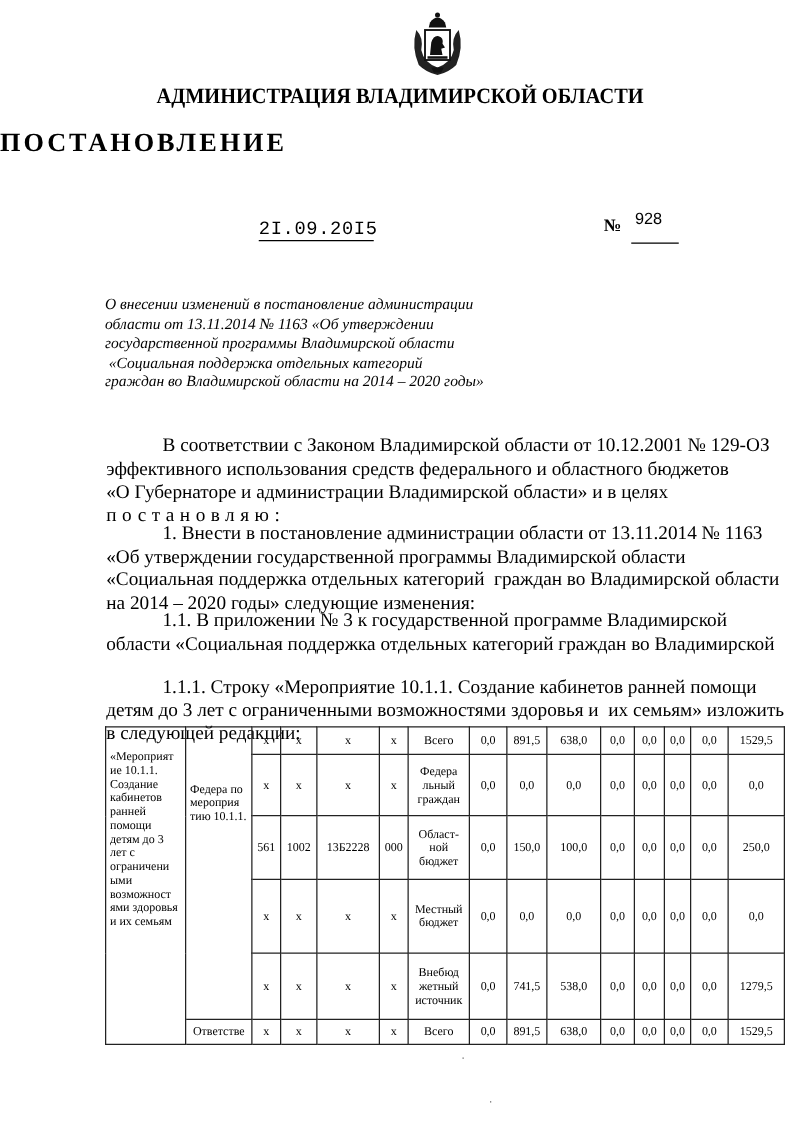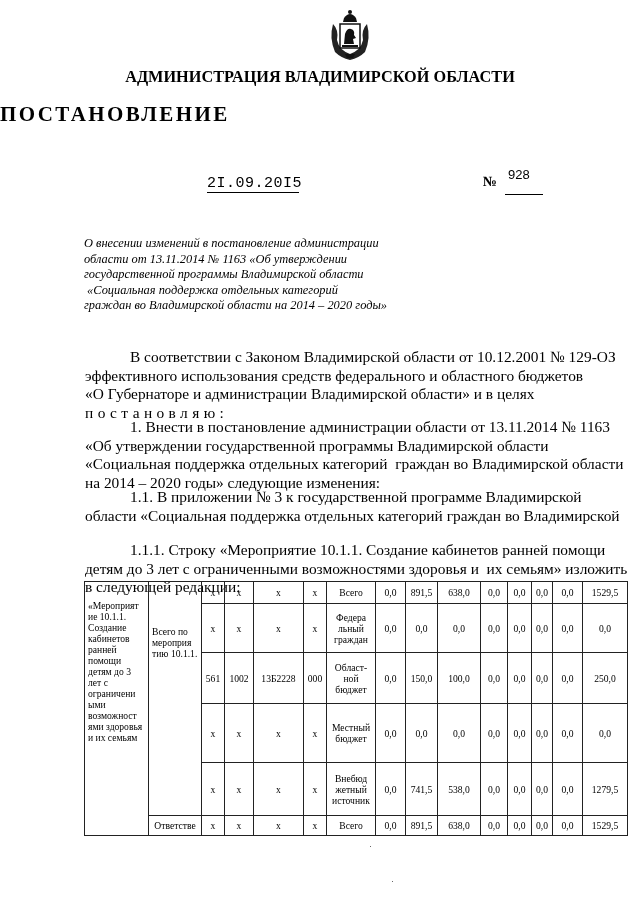--- a/index.html
+++ b/index.html
@@ -100,21 +100,21 @@
       <col style="width:43px">
       <col style="width:27px">
     <col style="width:24px">
       <col style="width:21px">
       <col style="width:30px">
       <col style="width:45px">
   </colgroup>
   <tbody id="tbody">
       <tr style="height: 22px;">
         <td rowspan="6" class="left">«Мероприят ие 10.1.1. Создание кабинетов ранней помощи детям до 3 лет с ограничени ыми возможност ями здоровья и их семьям</td>
-        <td rowspan="5" class="left2">Всего по мероприя тию 10.1.1.</td>
+        <td rowspan="5" class="left2">Федера по мероприя тию 10.1.1.</td>
         <td>х</td>
         <td>х</td>
         <td>х</td>
         <td>х</td>
         <td>Всего</td>
         <td>0,0</td>
         <td>891,5</td>
         <td>638,0</td>
         <td>0,0</td>
         <td>0,0</td>

